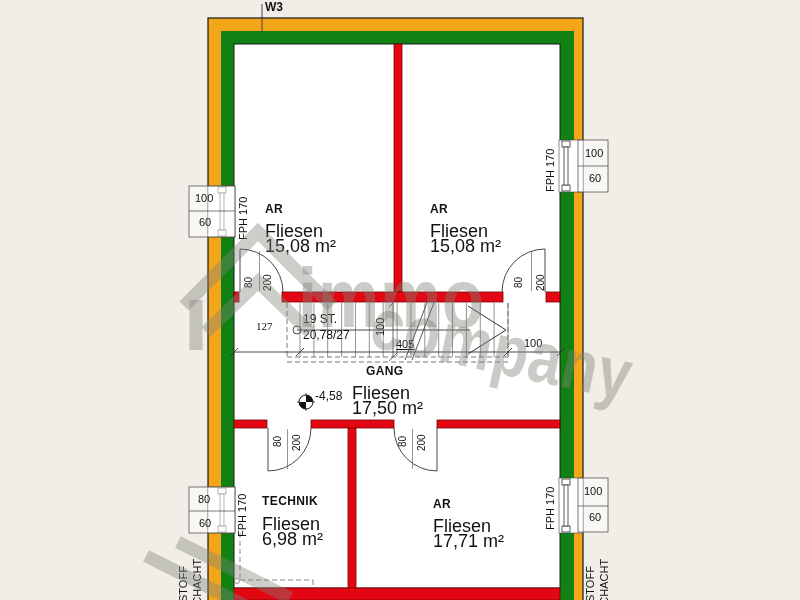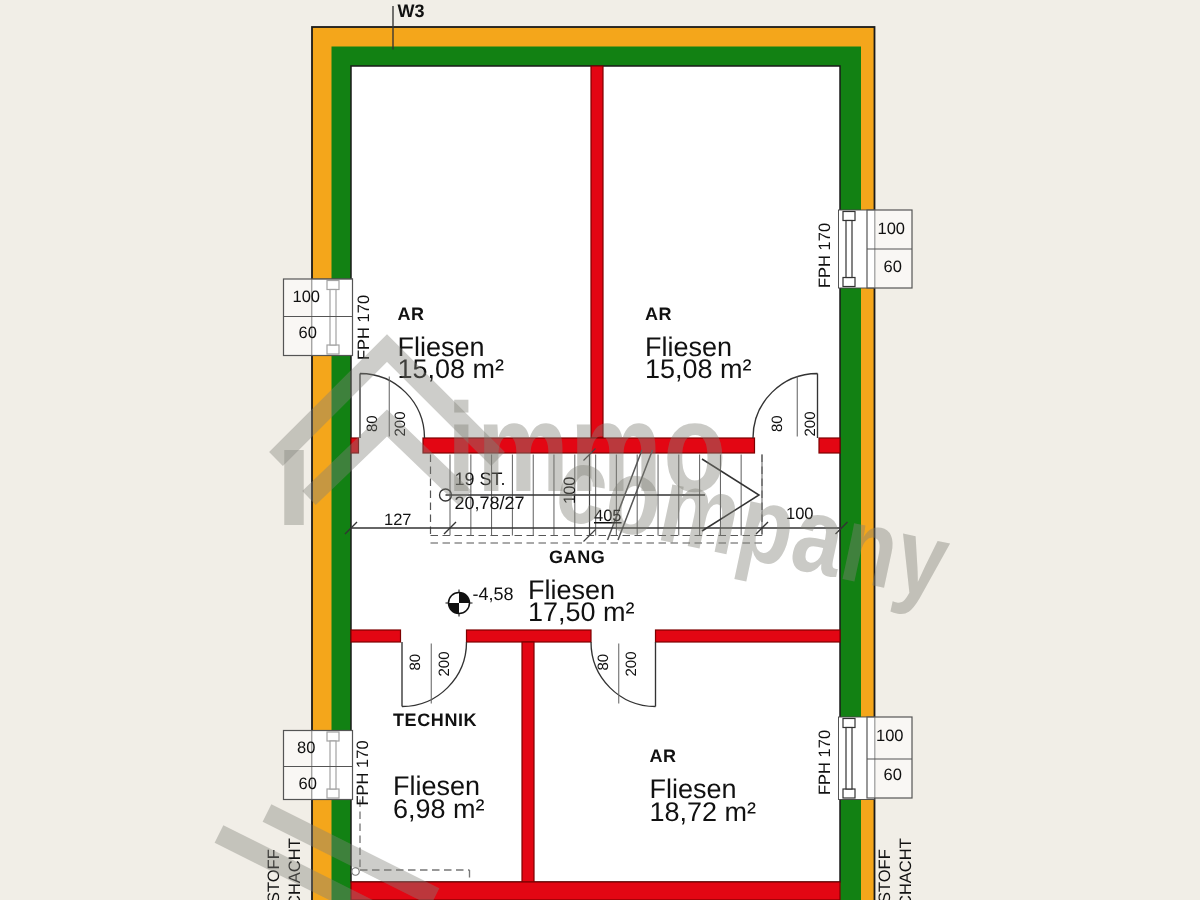--- a/index.html
+++ b/index.html
@@ -131,33 +131,33 @@
   <div class="t f13" style="left:265px;top:237px;">15,08 m²</div>
 
   <div class="t b f16" style="left:430px;top:203px;">AR</div>
   <div class="t f13" style="left:430px;top:222px;">Fliesen</div>
   <div class="t f13" style="left:430px;top:237px;">15,08 m²</div>
 
   <div class="t b f16" style="left:366px;top:365px;">GANG</div>
   <div class="t f13" style="left:352px;top:384px;">Fliesen</div>
   <div class="t f13" style="left:352px;top:399px;">17,50 m²</div>
 
-  <div class="t b f16" style="left:262px;top:474px;text-align:right;">TECHNIK</div>
+  <div class="t b f16" style="left:262px;top:495px;text-align:right;">TECHNIK</div>
   <div class="t f13" style="left:262px;top:515px;">Fliesen</div>
   <div class="t f13" style="left:262px;top:530px;text-align:right;">6,98 m²</div>
 
   <div class="t b f16" style="left:433px;top:498px;">AR</div>
   <div class="t f13" style="left:433px;top:517px;">Fliesen</div>
-  <div class="t f13" style="left:433px;top:532px;">18,72 m²</div>
+  <div class="t f13" style="left:433px;top:532px;">17,71 m²</div>
 
   <div class="t f12" style="left:303px;top:313px;">19 ST.</div>
   <div class="t f12" style="left:303px;top:329px;">20,78/27</div>
   <div class="t f11 vt" style="left:374px;top:312px;height:24px;">100</div>
 
-  <div class="t f11" style="left:256px;top:341px;">127</div>
+  <div class="t f11" style="left:256px;top:320px;font-family:Liberation Serif, serif;">127</div>
   <div class="t f11" style="left:396px;top:338px;text-decoration:underline;">405</div>
   <div class="t f11" style="left:524px;top:337px;">100</div>
 
   <div class="t f12" style="left:315px;top:390px;">-4,58</div>
 
   <div class="t f11" style="left:195px;top:192px;">100</div>
   <div class="t f11" style="left:199px;top:216px;">60</div>
   <div class="t f11" style="left:585px;top:147px;">100</div>
   <div class="t f11" style="left:589px;top:172px;">60</div>
   <div class="t f11" style="left:198px;top:493px;">80</div>

